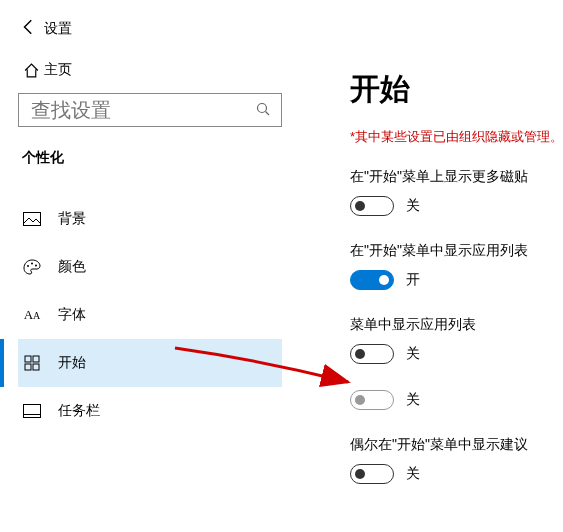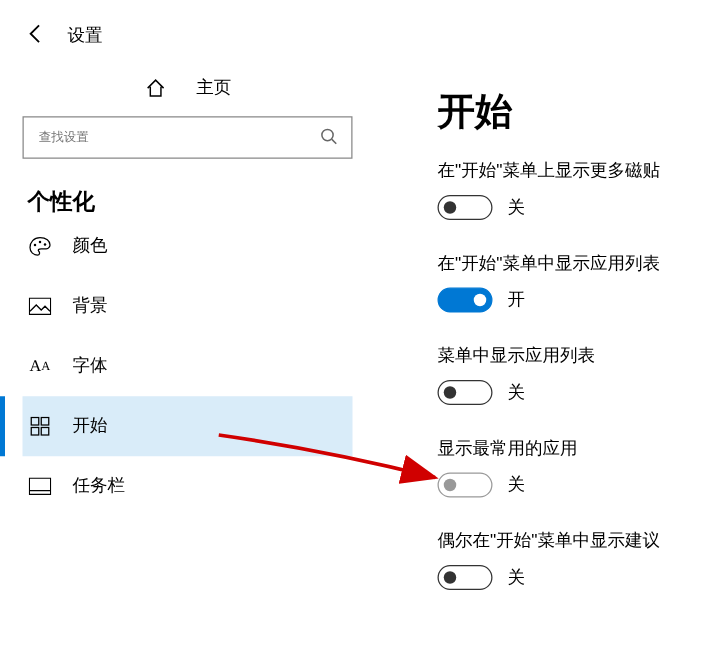--- a/index.html
+++ b/index.html
@@ -3,36 +3,36 @@
 <meta charset="utf-8">
 <style>
   * { box-sizing: border-box; }
   html, body { margin:0; padding:0; }
   body {
     width:563px; height:532px;
     font-family:"Microsoft YaHei","Segoe UI",sans-serif;
     background:#fff; color:#000; font-size:14px;
     position:relative; overflow:hidden;
   }
-  .header { padding:18px 20px 10px 20px; display:flex; align-items:center; gap:16px; }
+  .header { padding:18px 20px 10px 20px; display:flex; align-items:center; gap:6px; }
   .back-icon svg { width:18px; height:18px; }
   .header-title { font-size:14px; }
   .container { display:flex; width:100%; }
   .sidebar { width:300px; padding:0 18px; }
-  .home-row { display:flex; align-items:center; gap:24px; padding:12px 4px 14px 4px;justify-content:center; }
+  .home-row { display:flex; align-items:center; gap:4px; padding:12px 4px 14px 4px; }
   .home-row .icon { width:18px; display:flex; justify-content:center; }
   .search-box {
     display:flex; align-items:center; justify-content:space-between;
     border:1px solid #888; height:34px; padding:0 10px; margin-bottom:22px;
   }
   .search-box input {
-    border:none; outline:none; font-size:10px; width:100%;
+    border:none; outline:none; font-size:20px; width:100%;
     font-family:inherit; color:#666; background:transparent;
   }
-  .section-label { font-weight:bold; font-size:18px; padding-left:4px; }
+  .section-label { font-weight:bold; font-size:14px; margin-bottom:28px; padding-left:4px; }
   .nav { display:flex; flex-direction:column; gap:0; }
   .nav-item {
     display:flex; align-items:center; gap:16px;
     height:48px; padding:0 4px; cursor:pointer; position:relative;
   }
   .nav-item .icon { width:20px; display:flex; justify-content:center; align-items:center; }
   .nav-item.active { background:#d9ecf9; }
   .nav-item.active::before {
     content:""; position:absolute; left:-18px; top:0; bottom:0;
     width:4px; background:#0078d4;
@@ -89,39 +89,39 @@
         <svg width="16" height="16" viewBox="0 0 16 16">
             <circle cx="7" cy="7" r="4.5" stroke="#666" stroke-width="1.2" fill="none"></circle>
             <line x1="10.5" y1="10.5" x2="14" y2="14" stroke="#666" stroke-width="1.2"></line>
           </svg>
       </span>
     </div>
     <div class="section-label">个性化</div>
     <div class="nav">
       <div class="nav-item">
         <span class="icon">
+          <svg width="18" height="14" viewBox="0 0 18 14">
+              <rect x="0.5" y="0.5" width="17" height="13" stroke="#000" fill="none"></rect>
+              <path d="M1 11 L6 6 L10 10 L13 7 L17 11" stroke="#000" fill="none"></path>
+            </svg>
+        </span>
+        <span>背景</span>
+      </div>
+      <div class="nav-item">
+        <span class="icon">
           <svg width="18" height="16" viewBox="0 0 18 16">
               <path d="M9 1 C4 1 1 5 1 9 C1 13 4 15 7 15 C9 15 9 13 8 12 C7 11 8 10 10 10 L14 10 C16 10 17 8 17 7 C17 4 14 1 9 1 Z" stroke="#000" fill="none"></path>
               <circle cx="5" cy="7" r="1" fill="#000"></circle>
               <circle cx="9" cy="4.5" r="1" fill="#000"></circle>
               <circle cx="13" cy="6.5" r="1" fill="#000"></circle>
             </svg>
         </span>
         <span>颜色</span>
       </div>
       <div class="nav-item">
-        <span class="icon">
-          <svg width="18" height="14" viewBox="0 0 18 14">
-              <rect x="0.5" y="0.5" width="17" height="13" stroke="#000" fill="none"></rect>
-              <path d="M1 11 L6 6 L10 10 L13 7 L17 11" stroke="#000" fill="none"></path>
-            </svg>
-        </span>
-        <span>背景</span>
-      </div>
-      <div class="nav-item">
         <span class="icon" style="font-size:13px;font-family:serif;">A<span style="font-size:10px;">A</span></span>
         <span>字体</span>
       </div>
       <div class="nav-item active">
         <span class="icon">
           <svg width="16" height="16" viewBox="0 0 16 16">
               <rect x="1" y="1" width="6" height="6" stroke="#000" fill="none"></rect>
               <rect x="9" y="1" width="6" height="6" stroke="#000" fill="none"></rect>
               <rect x="1" y="9" width="6" height="6" stroke="#000" fill="none"></rect>
               <rect x="9" y="9" width="6" height="6" stroke="#000" fill="none"></rect>
@@ -136,20 +136,21 @@
               <line x1="0.5" y1="10.5" x2="17.5" y2="10.5" stroke="#000"></line>
             </svg>
         </span>
         <span>任务栏</span>
       </div>
     </div>
   </div>
 
   <div class="main">
     <div class="page-title">开始</div>
+    <div class="warning">*其中某些设置已由组织隐藏或管理。</div>
 
     <div class="setting">
       <div class="setting-label">在"开始"菜单上显示更多磁贴</div>
       <div class="toggle-row">
         <div class="toggle">
             <div class="knob"></div>
           </div>
         <span class="toggle-state">关</span>
       </div>
     </div>
@@ -168,21 +169,20 @@
       <div class="setting-label">菜单中显示应用列表</div>
       <div class="toggle-row">
         <div class="toggle">
             <div class="knob"></div>
           </div>
         <span class="toggle-state">关</span>
       </div>
     </div>
 
     <div class="setting">
-      <div class="setting-label">显示最常用的应用</div>
       <div class="toggle-row">
         <div class="toggle disabled">
             <div class="knob"></div>
           </div>
         <span class="toggle-state">关</span>
       </div>
     </div>
 
     <div class="setting">
       <div class="setting-label">偶尔在"开始"菜单中显示建议</div>

